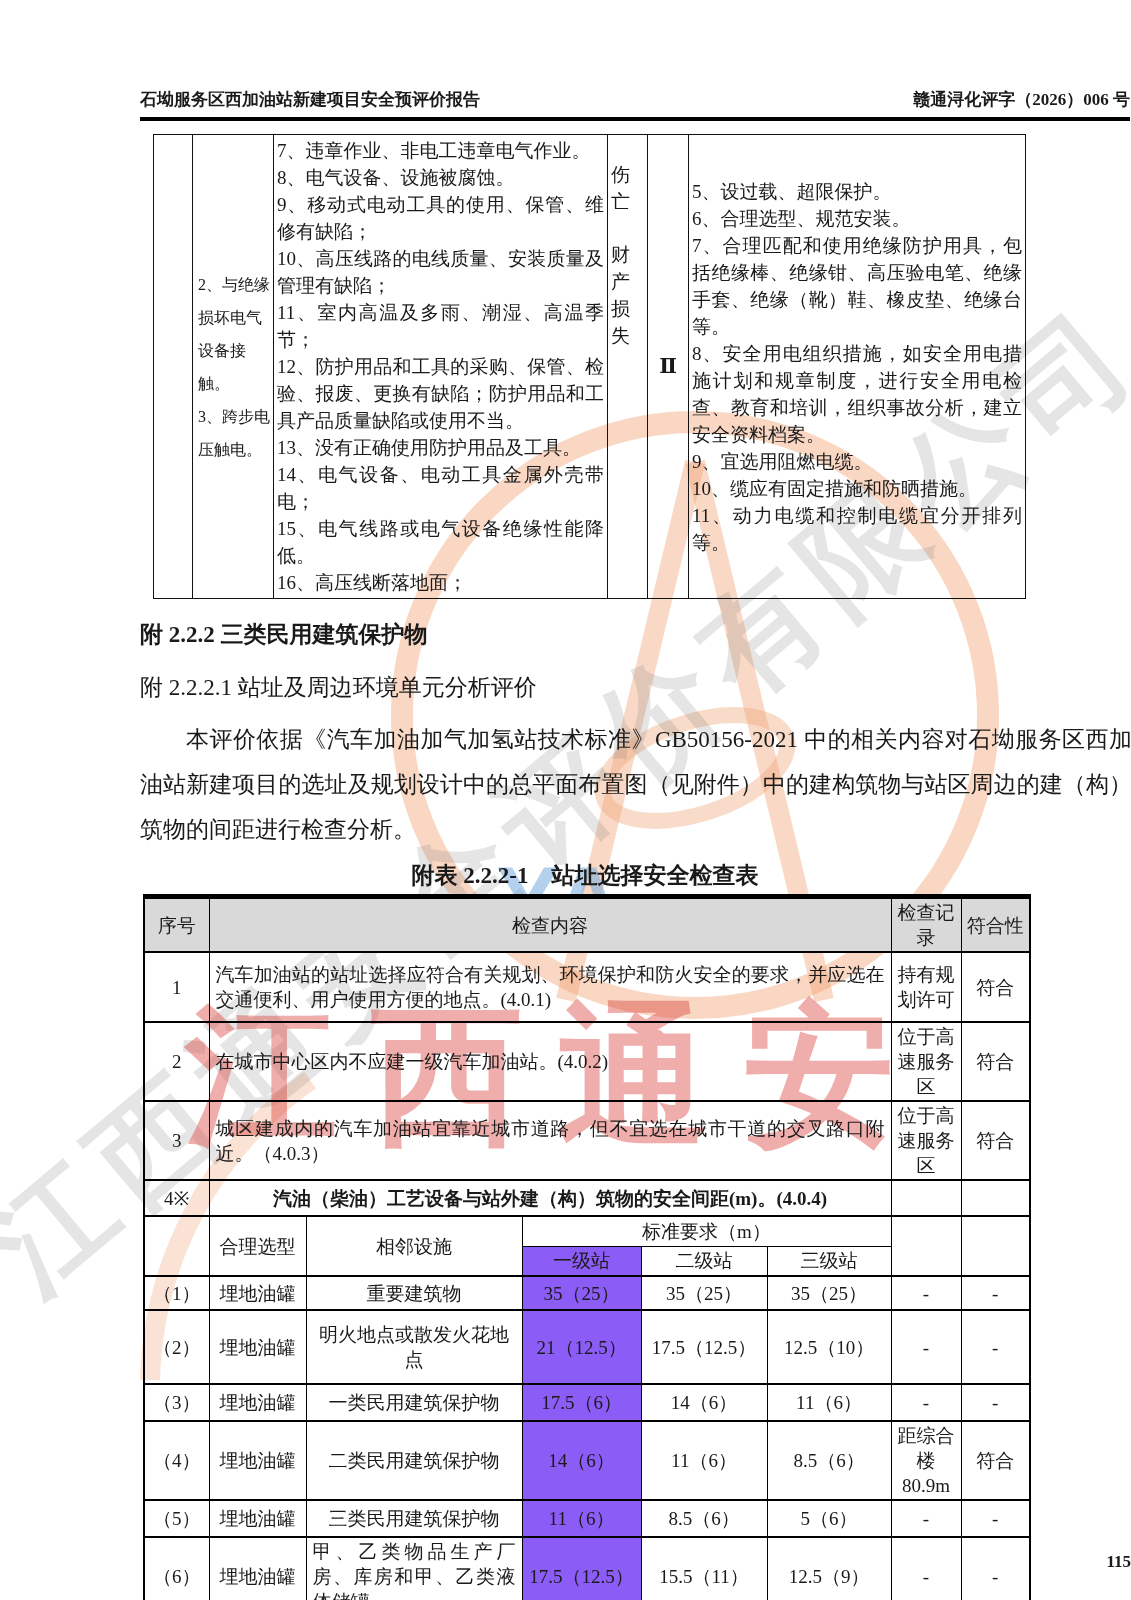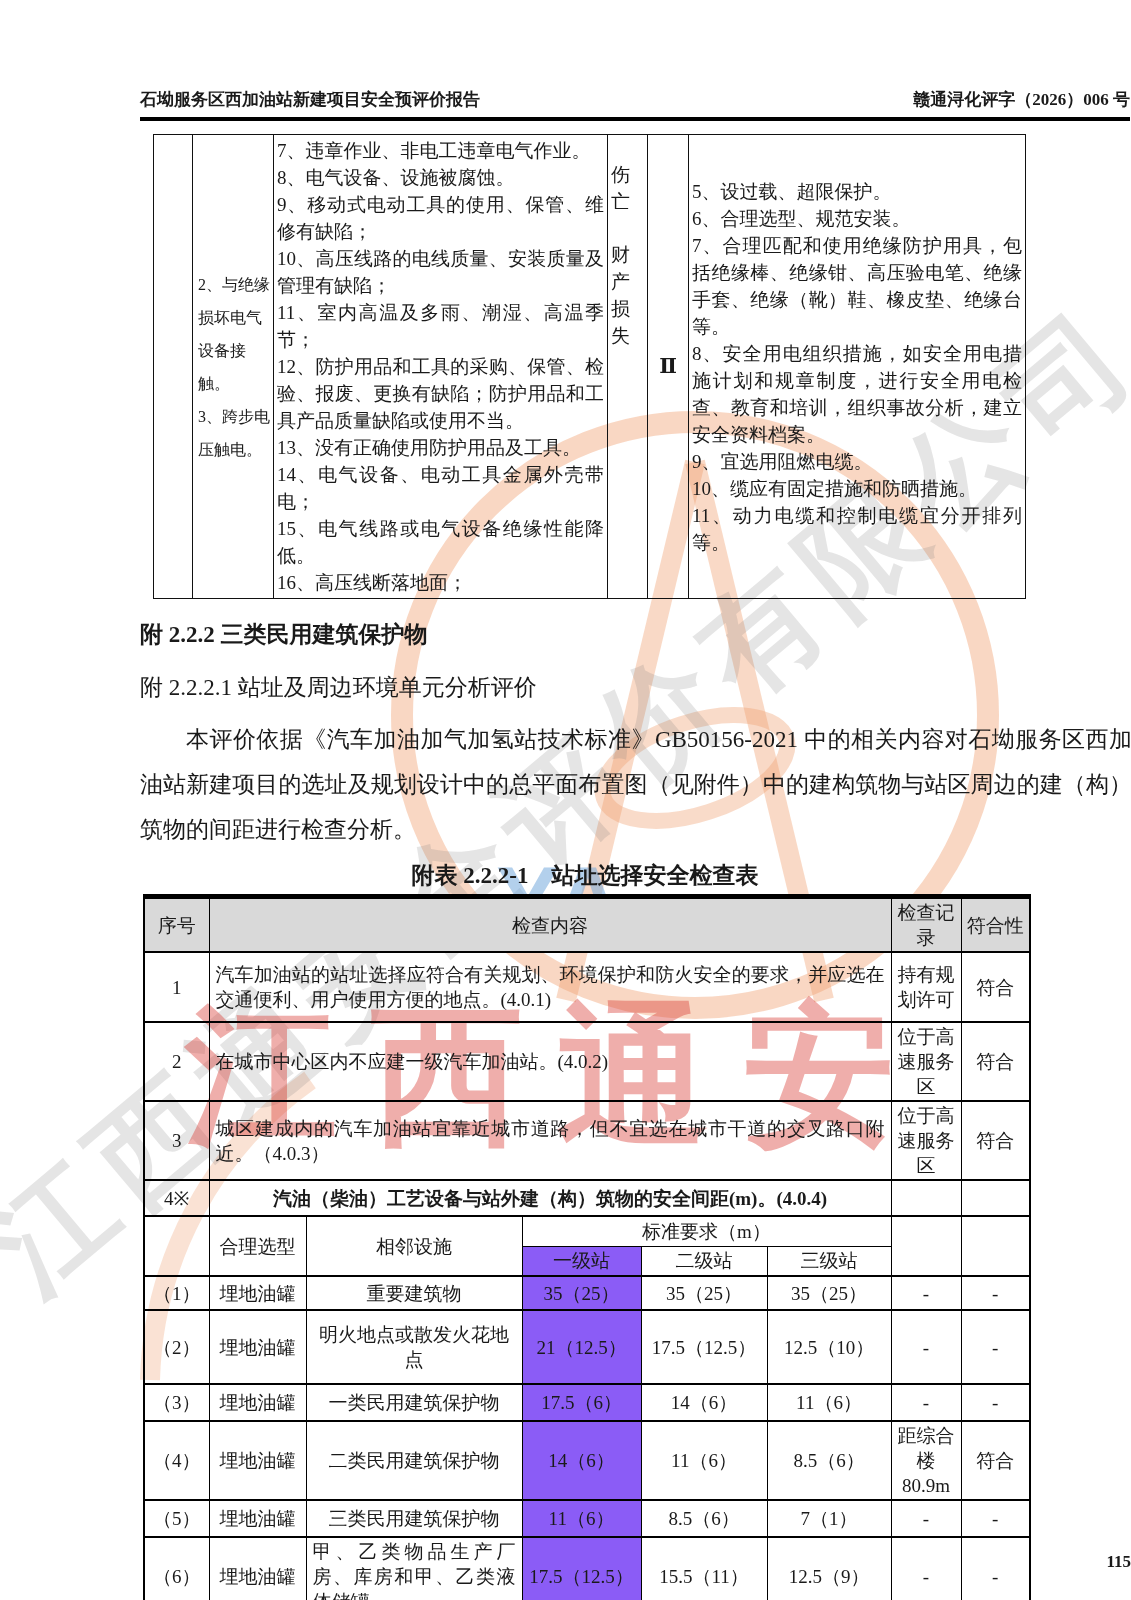--- a/index.html
+++ b/index.html
@@ -260,21 +260,21 @@
         <td>距综合楼80.9m</td>
         <td>符合</td>
       </tr>
 
       <tr class="h37">
         <td>（5）</td>
         <td>埋地油罐</td>
         <td>三类民用建筑保护物</td>
         <td class="blue">11（6）</td>
         <td>8.5（6）</td>
-        <td>7（1）</td>
+        <td>5（6）</td>
         <td>-</td>
         <td>-</td>
       </tr>
 
       <tr class="h47">
         <td>（6）</td>
         <td>埋地油罐</td>
         <td class="lft">甲、乙类物品生产厂房、库房和甲、乙类液体储罐</td>
         <td class="blue">17.5（12.5）</td>
         <td>15.5（11）</td>

